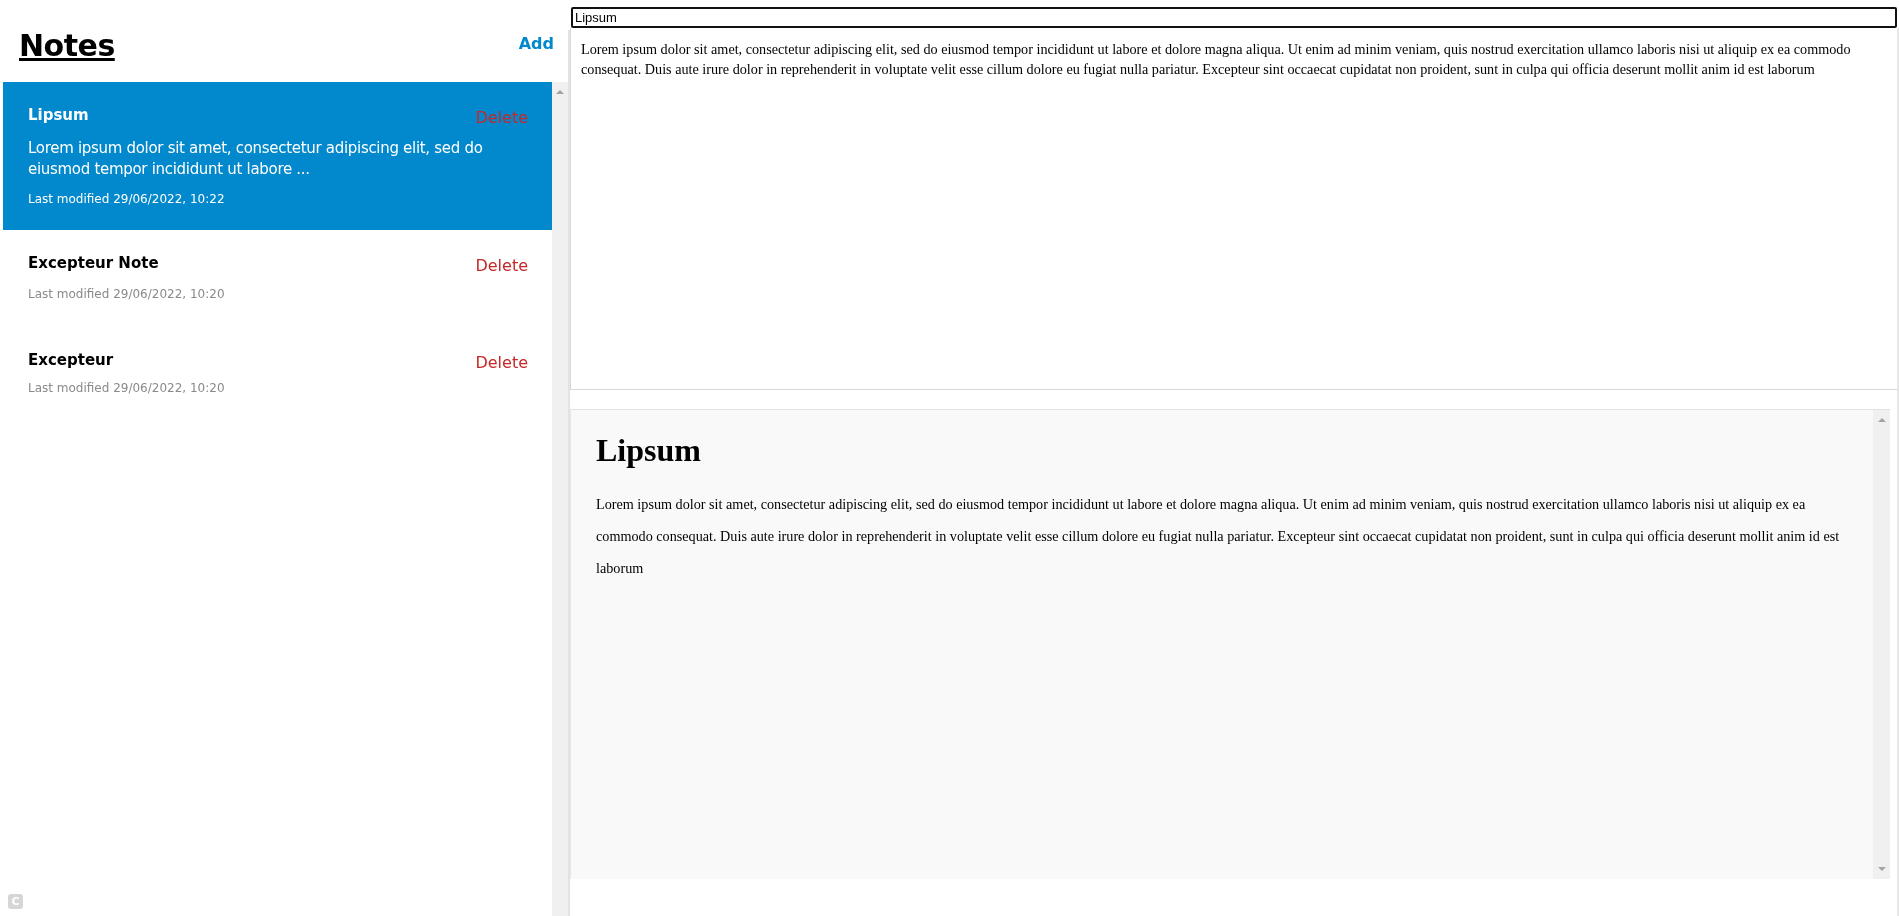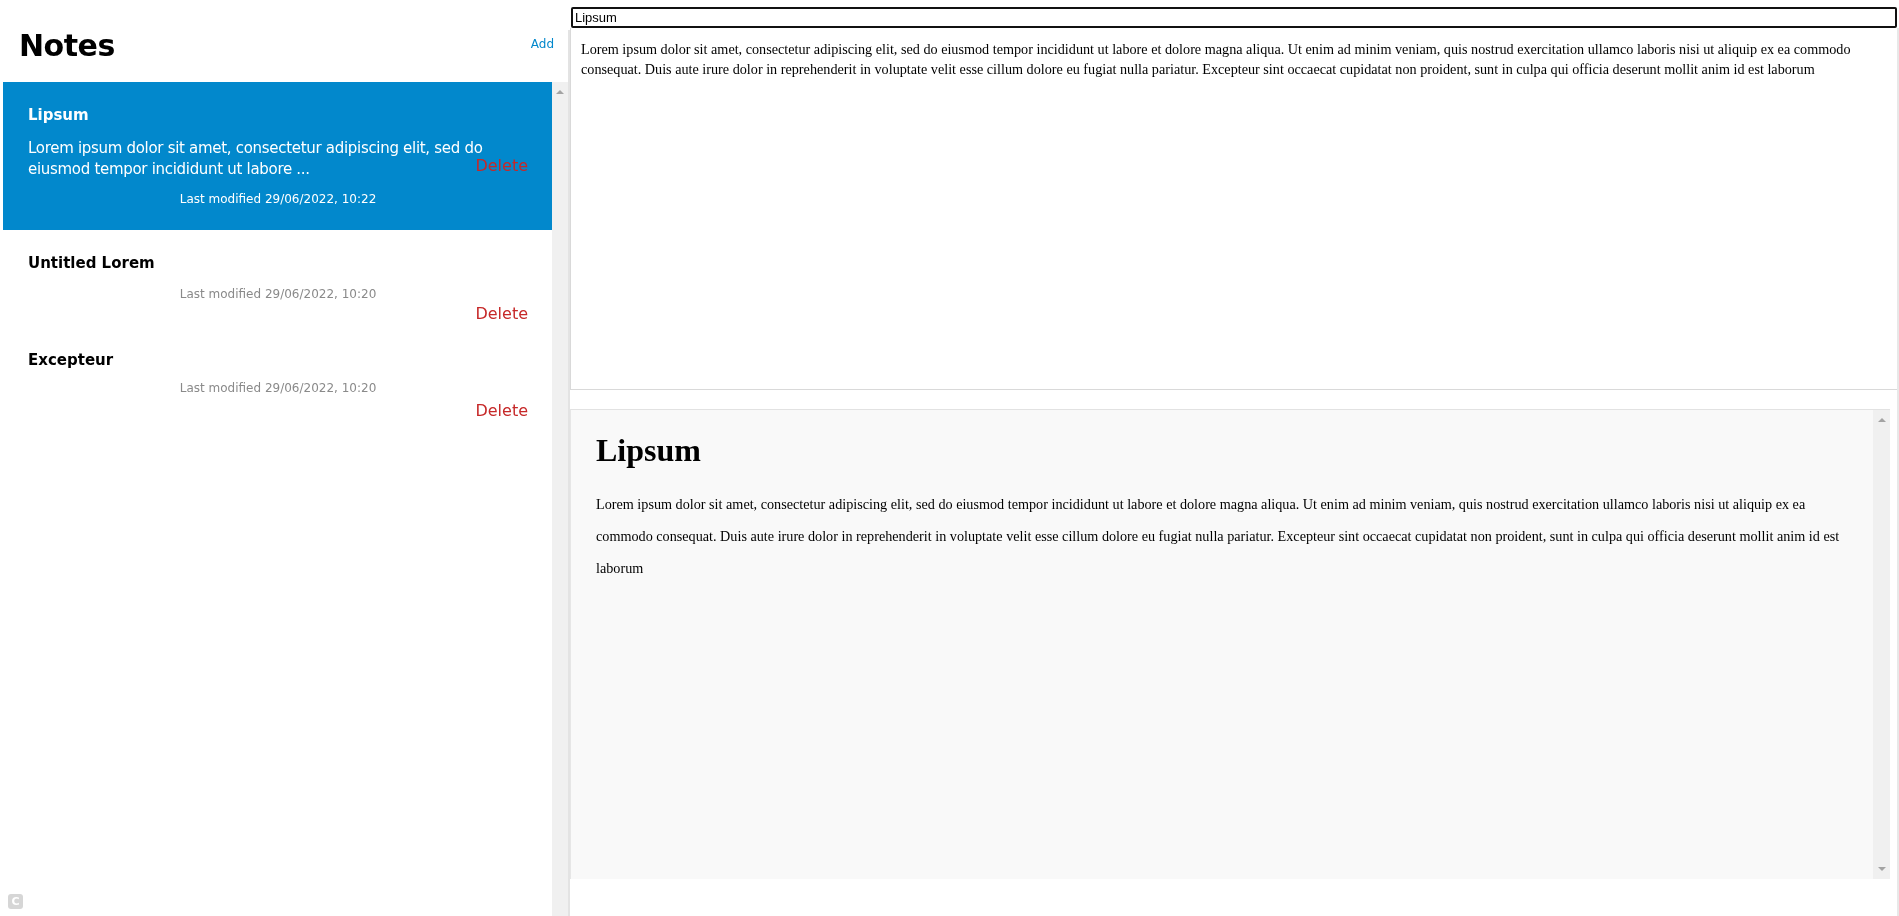--- a/index.html
+++ b/index.html
@@ -25,27 +25,28 @@
     .sidebar-title {
       position: absolute;
       left: 19px; top: 24px;
       margin: 0;
       font-family: "DejaVu Sans", sans-serif;
       font-weight: bold;
       font-size: 30px;
       letter-spacing: -0.5px;
       color: #000;
       line-height: 44px;
+      text-decoration: underline;
     }
     .add-button {
       position: absolute;
       right: 16px; top: 32px;
       font-family: "DejaVu Sans", sans-serif;
-      font-weight: normal;
-      font-size: 12px;
+      font-weight: bold;
+      font-size: 16px;
       color: #0288cc;
       background: none;
       border: none;
       padding: 0;
       cursor: pointer;
       line-height: 24px;
     }
     .note-list {
       position: absolute;
       left: 3px; top: 82px;
@@ -81,36 +82,34 @@
       color: #111;
       letter-spacing: -0.3px;
     }
     .note-item.active .note-preview { color: #fff; }
     .note-modified {
       font-family: "DejaVu Sans", sans-serif;
       font-size: 12px;
       line-height: 18px;
       margin-top: 10px;
       color: #8a8a8a;
-      text-align: center;
     }
     .note-item.active .note-modified { color: #fff; }
     .delete-button {
       position: absolute;
       right: 24px; top: 26px;
       font-family: "DejaVu Sans", sans-serif;
       font-size: 16px;
       font-weight: normal;
       color: #c62828;
       background: none;
       border: none;
       padding: 0;
       cursor: pointer;
       line-height: 20px;
-      margin-top: 48px;
     }
     .sidebar-scrollbar {
       position: absolute;
       left: 552px; top: 82px;
       width: 16px; height: 834px;
       background: #f0f0f0;
     }
     .scroll-arrow-up {
       position: absolute;
       left: 4px; top: 8px;
@@ -242,21 +241,21 @@
 
     <div class="note-list">
       <div class="note-item active">
         <div class="note-title">Lipsum</div>
         <button class="delete-button">Delete</button>
         <div class="note-preview">Lorem ipsum dolor sit amet, consectetur adipiscing elit, sed do eiusmod tempor incididunt ut labore ...</div>
         <div class="note-modified">Last modified 29/06/2022, 10:22</div>
       </div>
 
       <div class="note-item">
-        <div class="note-title">Untitled Lorem</div>
+        <div class="note-title">Excepteur Note</div>
         <button class="delete-button">Delete</button>
         <div class="note-modified" style="margin-top:11px">Last modified 29/06/2022, 10:20</div>
       </div>
 
       <div class="note-item" style="padding-top:24px">
         <div class="note-title">Excepteur</div>
         <button class="delete-button" style="top:28px">Delete</button>
         <div class="note-modified" style="margin-top:8px">Last modified 29/06/2022, 10:20</div>
       </div>
     </div>

